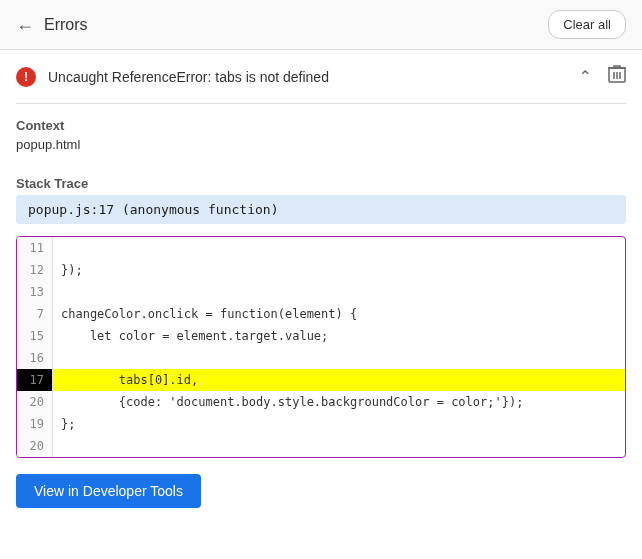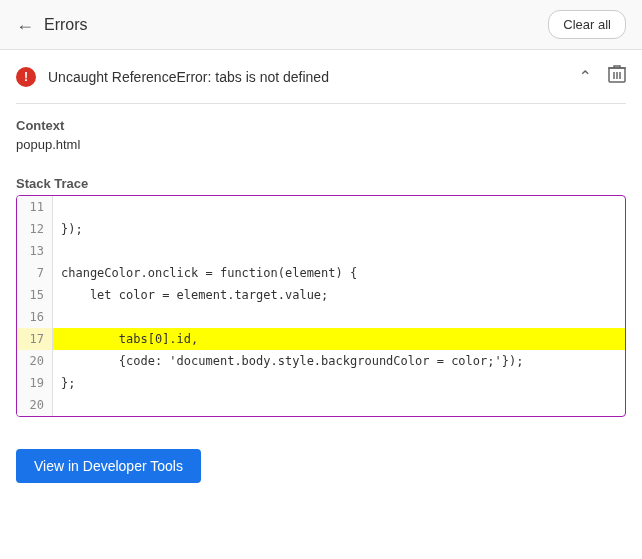--- a/index.html
+++ b/index.html
@@ -150,21 +150,21 @@
       text-align: right;
       padding: 2px 8px 2px 4px;
       color: #888;
       background: #fafafa;
       border-right: 1px solid #e0e0e0;
       user-select: none;
       font-size: 12px;
       line-height: 18px;
     }
     .code-line.highlighted .line-number {
-      background: #fef9c3;
+      background: #000000;
     }
     .line-content {
       padding: 2px 8px;
       white-space: pre;
       color: #333;
       line-height: 18px;
     }
     
     .code-scroll::-webkit-scrollbar {
       width: 8px;
@@ -172,21 +172,21 @@
     .code-scroll::-webkit-scrollbar-track {
       background: #f1f1f1;
     }
     .code-scroll::-webkit-scrollbar-thumb {
       background: #bbb;
       border-radius: 4px;
     }
 
     
     .dev-tools-btn {
-      margin-top: 32px;
+      margin-top: 16px;
       background: #1a73e8;
       color: white;
       border: none;
       padding: 9px 18px;
       border-radius: 4px;
       font-size: 14px;
       cursor: pointer;
       font-family: Arial, sans-serif;
     }
   </style>
@@ -223,20 +223,21 @@
       </span>
     </div>
   </div>
 
   
   <div class="section-label">Context</div>
   <div class="section-value">popup.html</div>
 
   
   <div class="section-label">Stack Trace</div>
+  <div class="stack-trace-box">popup.js:17 (anonymous function)</div>
 
   
   <div class="code-block">
     <div class="code-scroll">
 
     <div class="code-line">
           <span class="line-number">11</span>
         </div>
         <div class="code-line">
           <span class="line-number">12</span>

